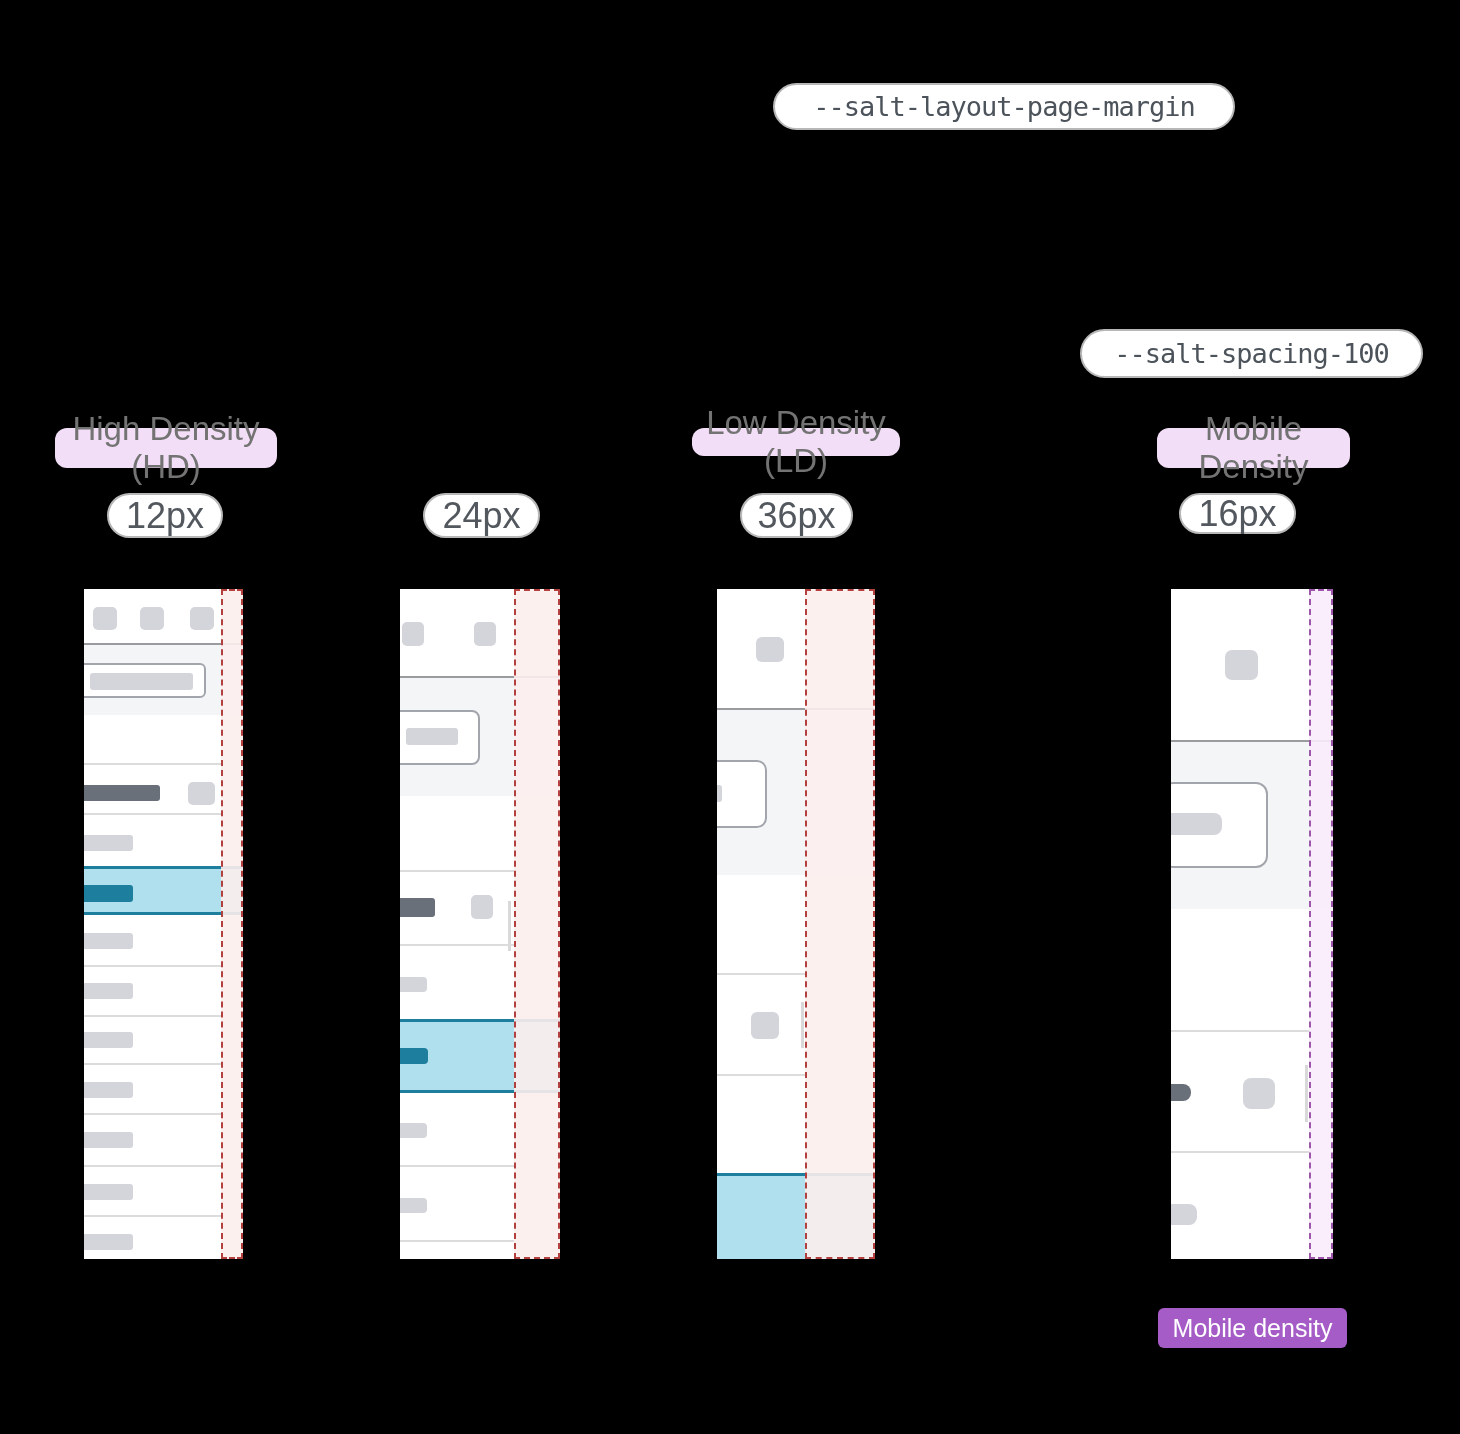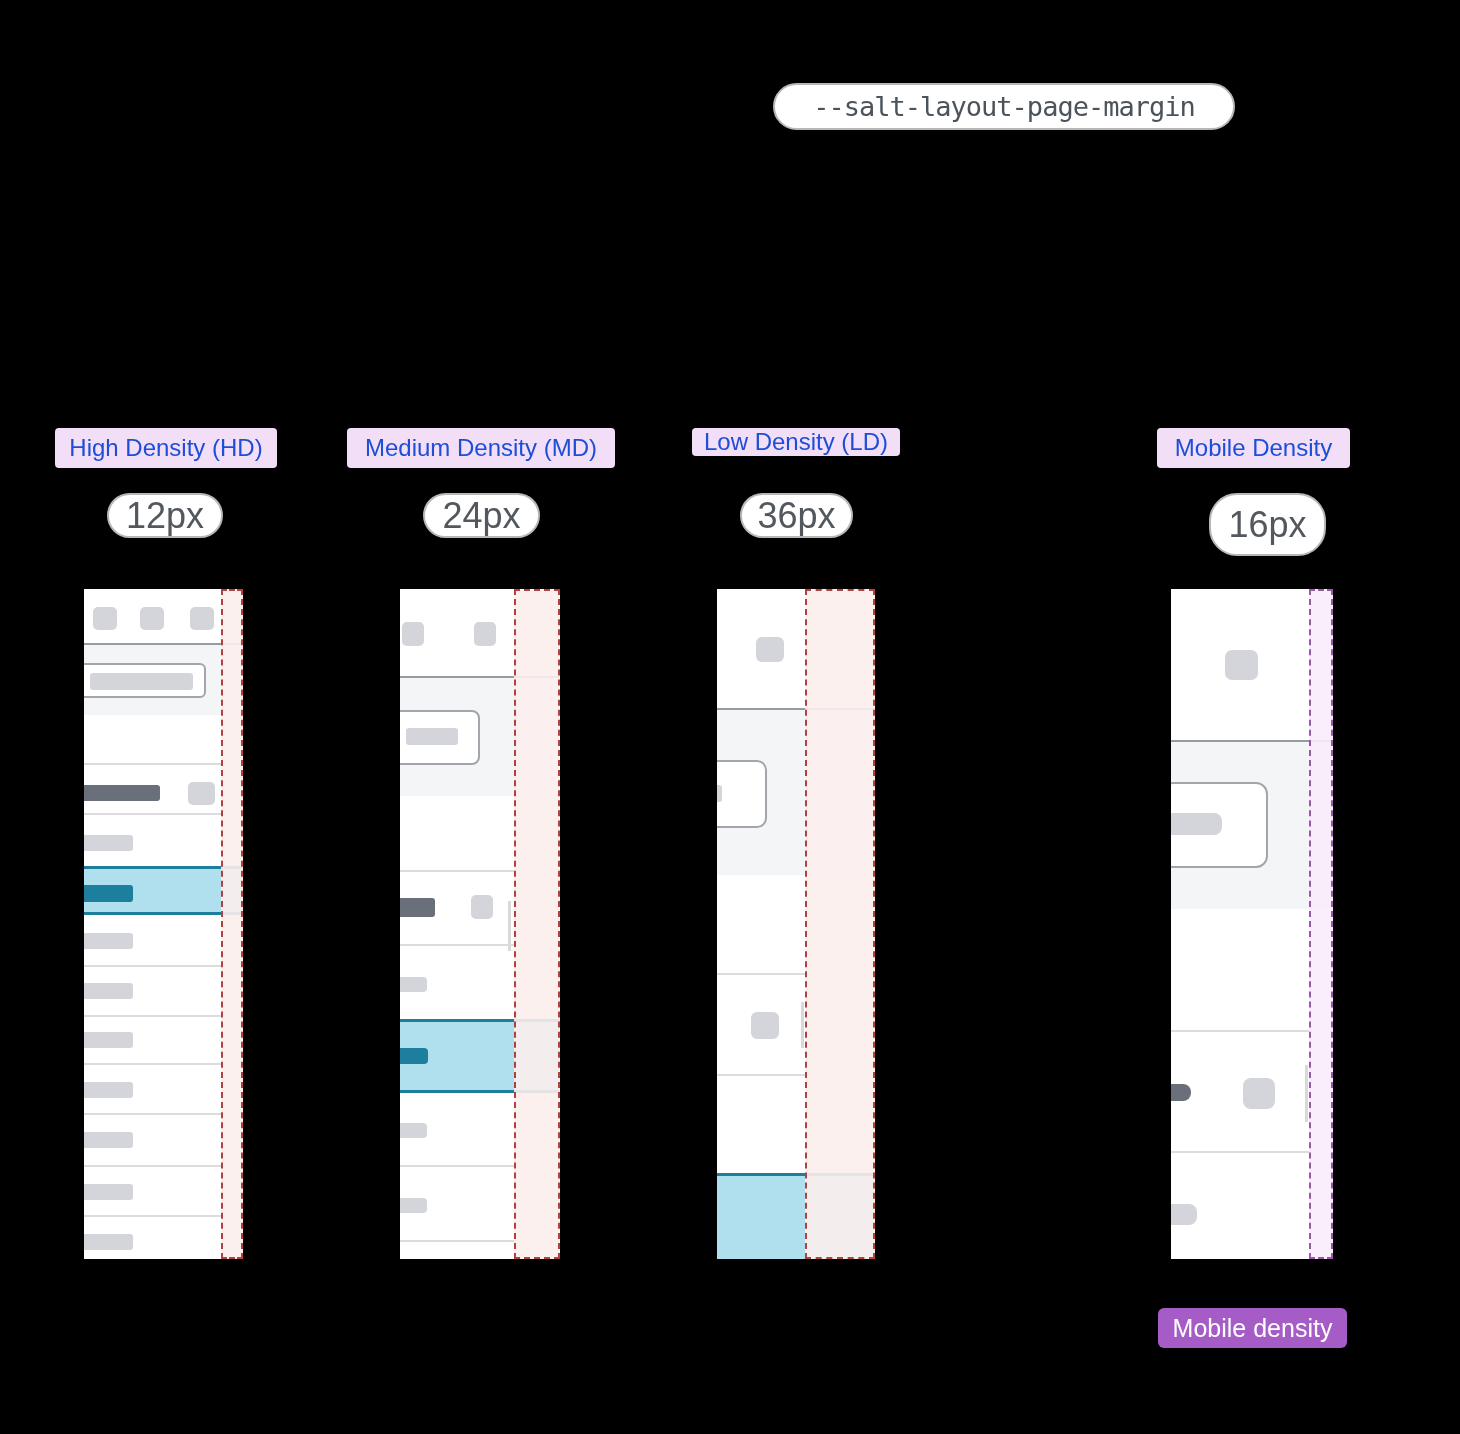--- a/index.html
+++ b/index.html
@@ -3,22 +3,22 @@
 <meta charset="utf-8">
 <style>
   html,body{margin:0;padding:0;background:#000;}
   #canvas{position:relative;width:1460px;height:1434px;background:#000;overflow:hidden;
           font-family:"Liberation Sans",sans-serif;}
   .abs{position:absolute;text-align:center;}
   .pill{background:#fff;border:2px solid #b7b7b7;border-radius:28px;display:flex;
         align-items:center;justify-content:center;color:#4c535a;box-sizing:border-box;}
   .mono{font-family:"DejaVu Sans Mono",monospace;font-size:27px;letter-spacing:-1px;}
   .pxpill{font-size:36px;color:#53585f;}
-  .chip{background:#f3def7;color:#1d4ed8;display:flex;align-items:center;justify-content:center;
-        font-size:24px;border-radius:4px;}
+  .chip{background:#f3def7;color:#737373;display:flex;align-items:center;justify-content:center;
+        font-size:33px;border-radius:12px;}
   .badge{background:#a55cc6;color:#fff;display:flex;align-items:center;justify-content:center;
          font-size:25px;border-radius:6px;}
   .card{background:#fff;overflow:hidden;}
   .sq{position:absolute;background:#d3d5da;border-radius:5px;}
   .bar{position:absolute;background:#d3d5da;border-radius:3px;}
   .bar-dark{position:absolute;background:#6a707a;border-radius:3px;}
   .divider-dark{position:absolute;left:0;right:0;height:2px;background:#999b9e;}
   .divider-light{position:absolute;left:0;height:2px;background:#dcdcdc;}
   .graysec{position:absolute;left:0;right:0;background:#f4f5f7;}
   .searchbox{position:absolute;background:#fff;border:2px solid #a2a6ac;box-sizing:border-box;}
@@ -30,30 +30,30 @@
   .strip{position:absolute;top:0;bottom:0;box-sizing:border-box;border:2px dashed #b2403e;
          background:rgba(252,238,237,0.9);}
   .strip.purple{border-color:#9c57ab;background:rgba(250,236,252,0.9);}
 </style>
 </head>
 <body>
 
 <div id="canvas">
 
   <div class="abs pill mono" style="left:773px;top:83px;width:462px;height:47px;">--salt-layout-page-margin</div>
+  <div class="abs pill mono" style="left:1080px;top:329px;width:343px;height:49px;">--salt-spacing-100</div>
 
   <div class="abs chip" style="left:55px;top:428px;width:222px;height:40px;">High Density (HD)</div>
-  <div class="abs chip" style="left:347px;top:428px;width:268px;height:40px;">Medium Density (MD)</div>
   <div class="abs chip" style="left:692px;top:428px;width:208px;height:28px;">Low Density (LD)</div>
   <div class="abs chip" style="left:1157px;top:428px;width:193px;height:40px;">Mobile Density</div>
 
   <div class="abs pill pxpill" style="left:107px;top:493px;width:116px;height:45px;">12px</div>
   <div class="abs pill pxpill" style="left:423px;top:493px;width:117px;height:45px;">24px</div>
   <div class="abs pill pxpill" style="left:740px;top:493px;width:113px;height:45px;">36px</div>
-  <div class="abs pill pxpill" style="left:1209px;top:493px;width:117px;height:63px;">16px</div>
+  <div class="abs pill pxpill" style="left:1179px;top:493px;width:117px;height:41px;">16px</div>
 
   <div class="abs card" style="left:84px;top:589px;width:159px;height:670px;">
     <div class="sq" style="left:9px;top:18px;width:24px;height:23px;"></div>
     <div class="sq" style="left:56px;top:18px;width:24px;height:23px;"></div>
     <div class="sq" style="left:106px;top:18px;width:24px;height:23px;"></div>
     <div class="divider-dark" style="top:54px;"></div>
     <div class="graysec" style="top:56px;height:70px;"></div>
     <div class="searchbox" style="left:-8px;top:74px;width:130px;height:35px;border-radius:6px;"></div>
     <div class="bar" style="left:6px;top:84px;width:103px;height:17px;"></div>
     <div class="divider-light" style="top:174px;width:137px;"></div>

